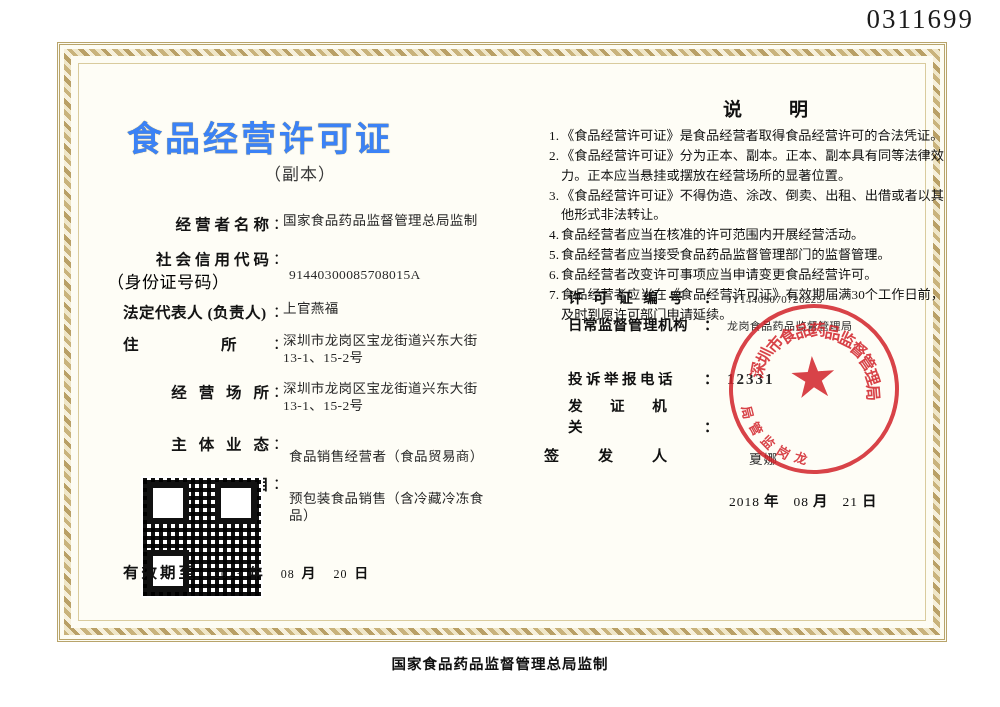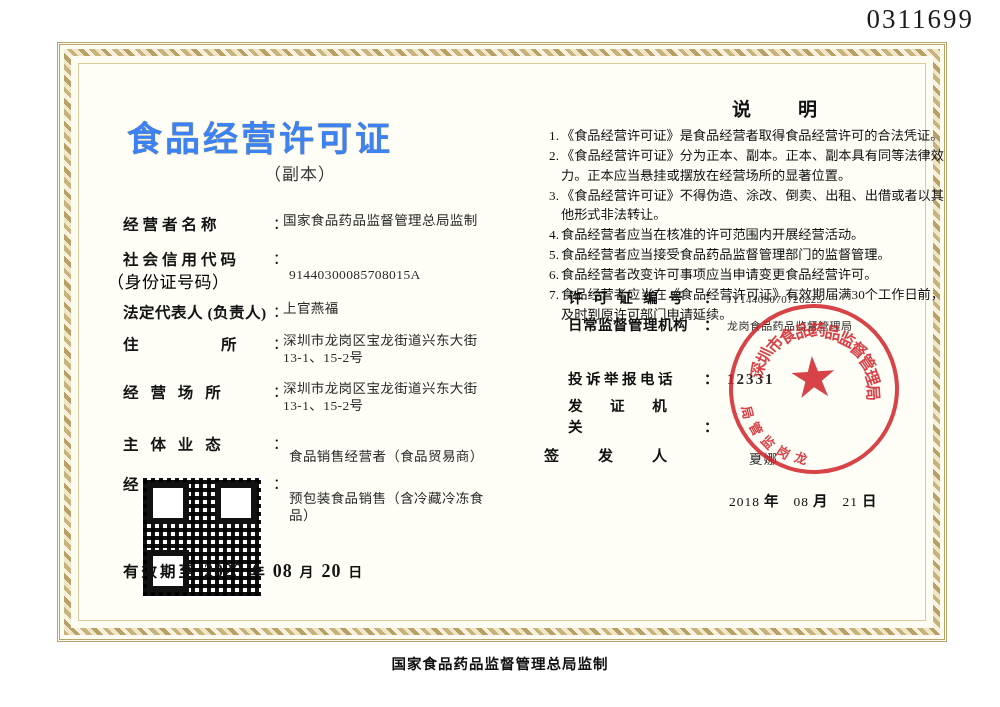--- a/index.html
+++ b/index.html
@@ -75,21 +75,21 @@
   }
   .flabel{
     display:inline-block;
     width:150px;
     font-size:15.5px;
     font-weight:bold;
     letter-spacing:0.5px;
     vertical-align:top;
   }
   .flabel.spaced{letter-spacing:9px;}
-  .flabel.spaced2{letter-spacing:4px;}
+  .flabel.spaced2{letter-spacing:4px;text-align:right;}
   .colon{display:inline-block;width:10px;}
   .fvalue{
     display:inline-block;
     font-size:13.5px;
     font-weight:normal;
     letter-spacing:0.4px;
     color:#2a2a2a;
     vertical-align:top;
     max-width:205px;
     line-height:17px;
@@ -123,30 +123,30 @@
   }
   
   .validity{
     position:absolute;
     left:44px; bottom:38px;
     font-size:15.5px;
     font-weight:bold;
     letter-spacing:3px;
     color:#111;
   }
-  .vnum{font-weight:bold;font-size:18px;letter-spacing:1px;}
+  .vnum{font-weight:normal;font-size:12px;letter-spacing:1px;padding-left:10px;}
   .vunit{font-weight:bold;font-size:14px;letter-spacing:1px;}
   
   .right{
     position:absolute;
     left:455px; top:0; right:0; height:100%;
   }
   .rtitle{
     position:absolute;
-    left:198px; top:30px;
+    left:189px; top:30px;
     font-size:19px;
     font-weight:bold;
     letter-spacing:14px;
     color:#111;
   }
   .notes{
     position:absolute;
     left:10px; top:62px;
     width:400px;
     font-size:13.2px;

